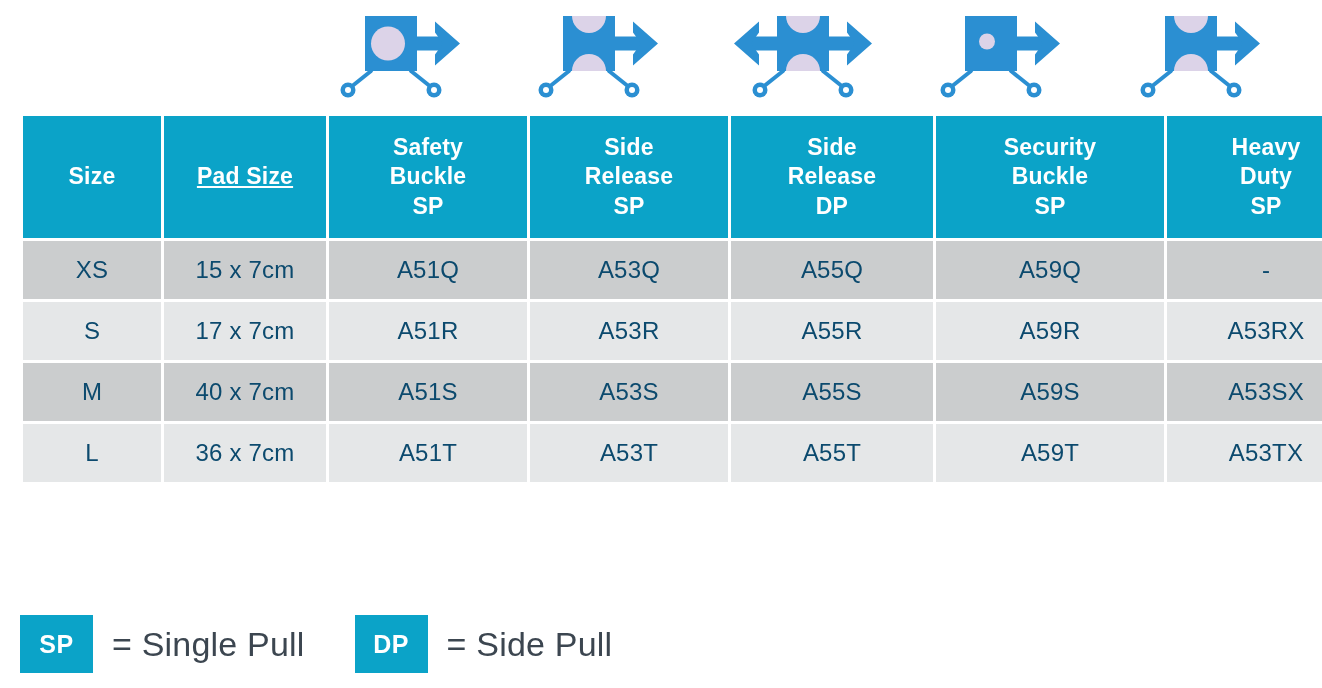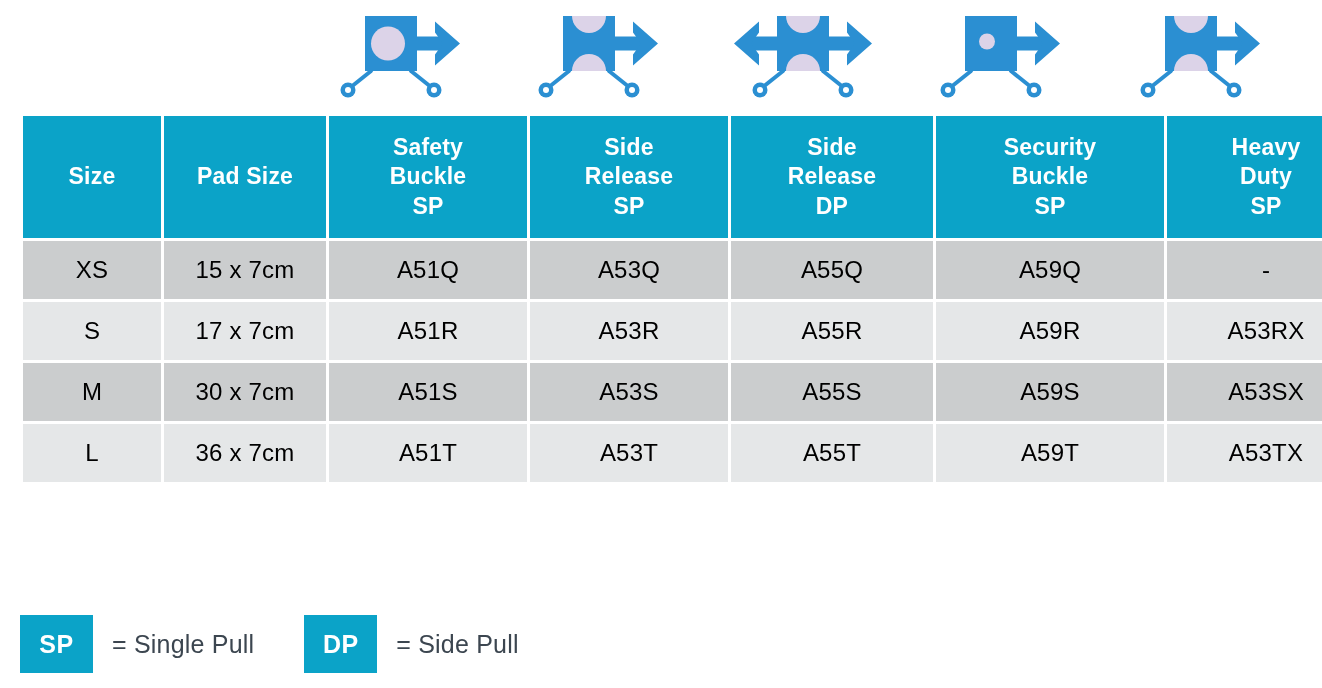--- a/index.html
+++ b/index.html
@@ -58,21 +58,21 @@
     height: 120px;
     font-size: 23px;
     font-weight: bold;
     line-height: 1.27;
     letter-spacing: 0.2px;
   }
   #size-table thead th .hl { display: block; }
   #size-table tbody td {
     height: 56px;
     font-size: 24px;
-    color: #000000;
+    color: #0c4a6e;
     font-weight: normal;
     letter-spacing: 0.2px;
   }
   #size-table tbody tr.row-dark td { background: #CBCDCE; }
   #size-table tbody tr.row-light td { background: #E5E7E8; }
 
   
   #legend {
     position: absolute;
     left: 20px;
@@ -92,21 +92,21 @@
     background: #0BA3C8;
     color: #ffffff;
     font-size: 25px;
     font-weight: bold;
     display: flex;
     align-items: center;
     justify-content: center;
     letter-spacing: 0.5px;
   }
   .legend-text {
-    font-size: 25px;
+    font-size: 34px;
     color: #3C4650;
     margin-left: 19px;
     white-space: nowrap;
     letter-spacing: 0.2px;
   }
   .legend-gap { width: 50px; }
 </style>
 </head>
 <body>
 
@@ -189,21 +189,21 @@
       </svg>
     </div>
   </div>
 
 <table id="size-table">
   <thead>
     <tr>
         <th style="width: 136px;">
           <span class="hl">Size</span>
         </th>
-        <th style="width: 160px;">
+        <th style="width: 160px; text-decoration: underline;">
           <span class="hl">Pad Size</span>
         </th>
         <th style="width: 196px;">
           <span class="hl">Safety</span>
           <span class="hl">Buckle</span>
           <span class="hl">SP</span>
         </th>
         <th style="width: 196px;">
           <span class="hl">Side</span>
           <span class="hl">Release</span>
@@ -240,21 +240,21 @@
         <td>S</td>
         <td>17 x 7cm</td>
         <td>A51R</td>
         <td>A53R</td>
         <td>A55R</td>
         <td>A59R</td>
         <td>A53RX</td>
       </tr>
       <tr class="row-dark">
         <td>M</td>
-        <td>30 x 7cm</td>
+        <td>40 x 7cm</td>
         <td>A51S</td>
         <td>A53S</td>
         <td>A55S</td>
         <td>A59S</td>
         <td>A53SX</td>
       </tr>
       <tr class="row-light">
         <td>L</td>
         <td>36 x 7cm</td>
         <td>A51T</td>

